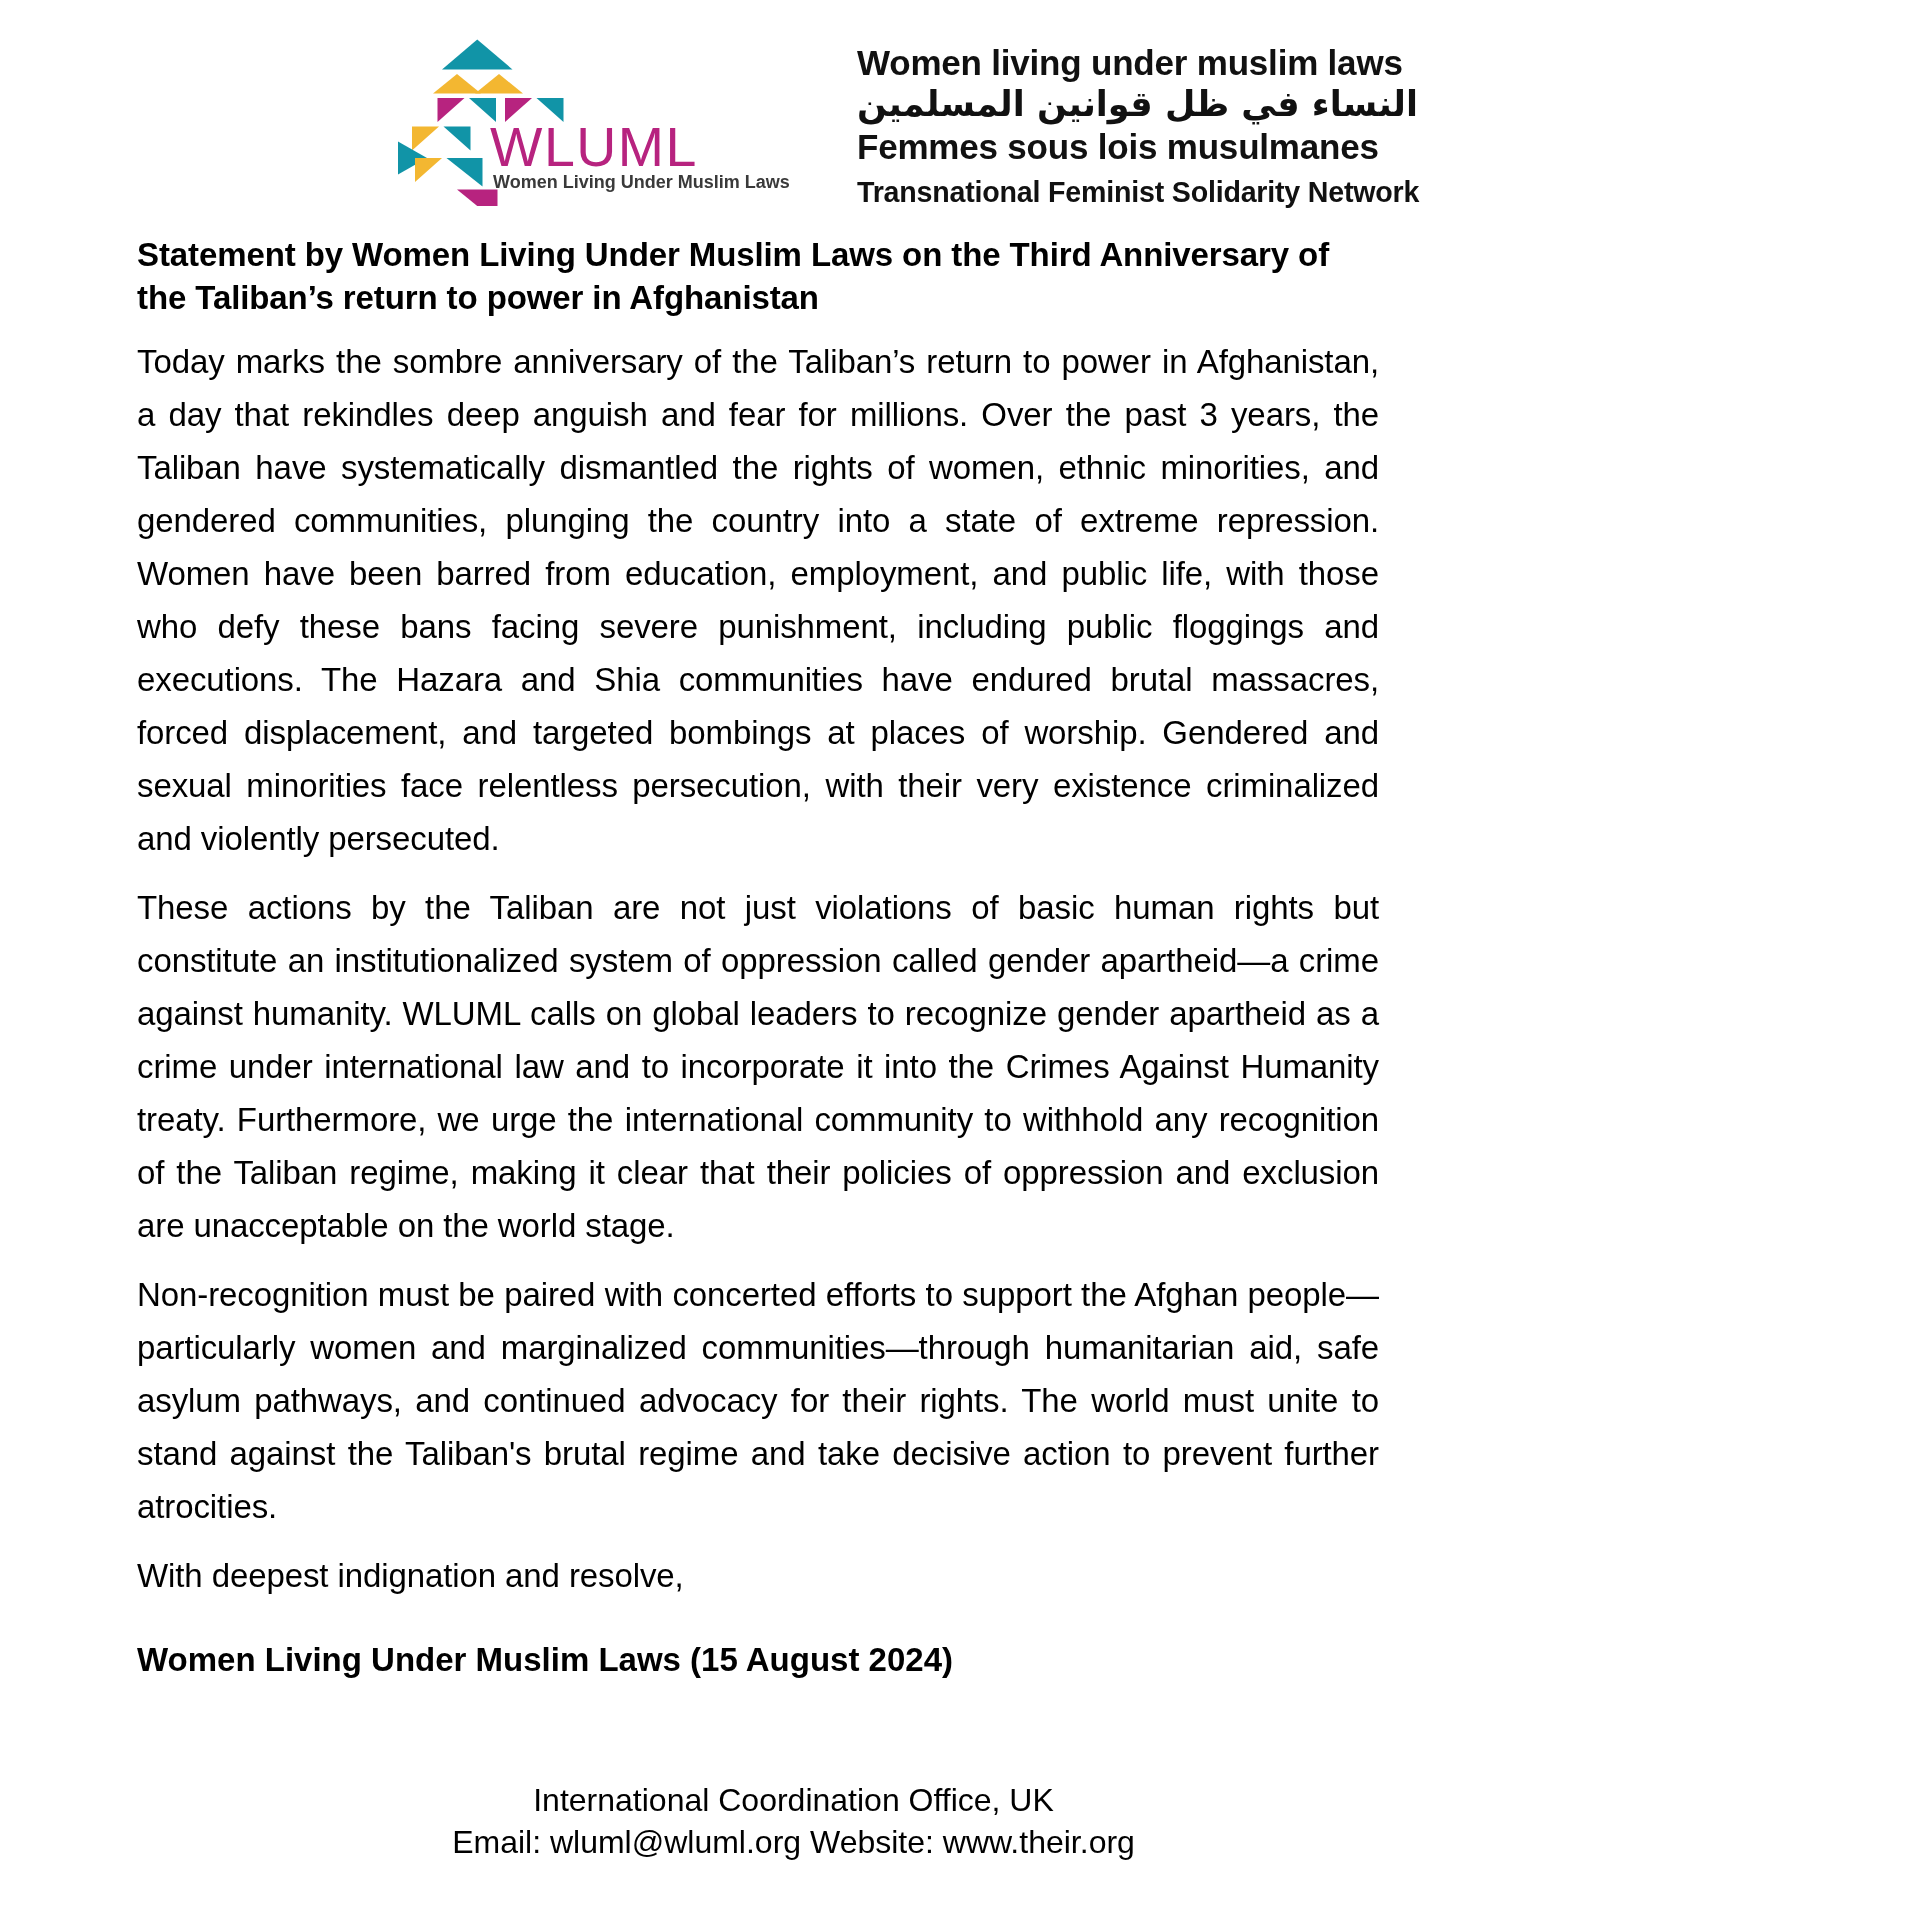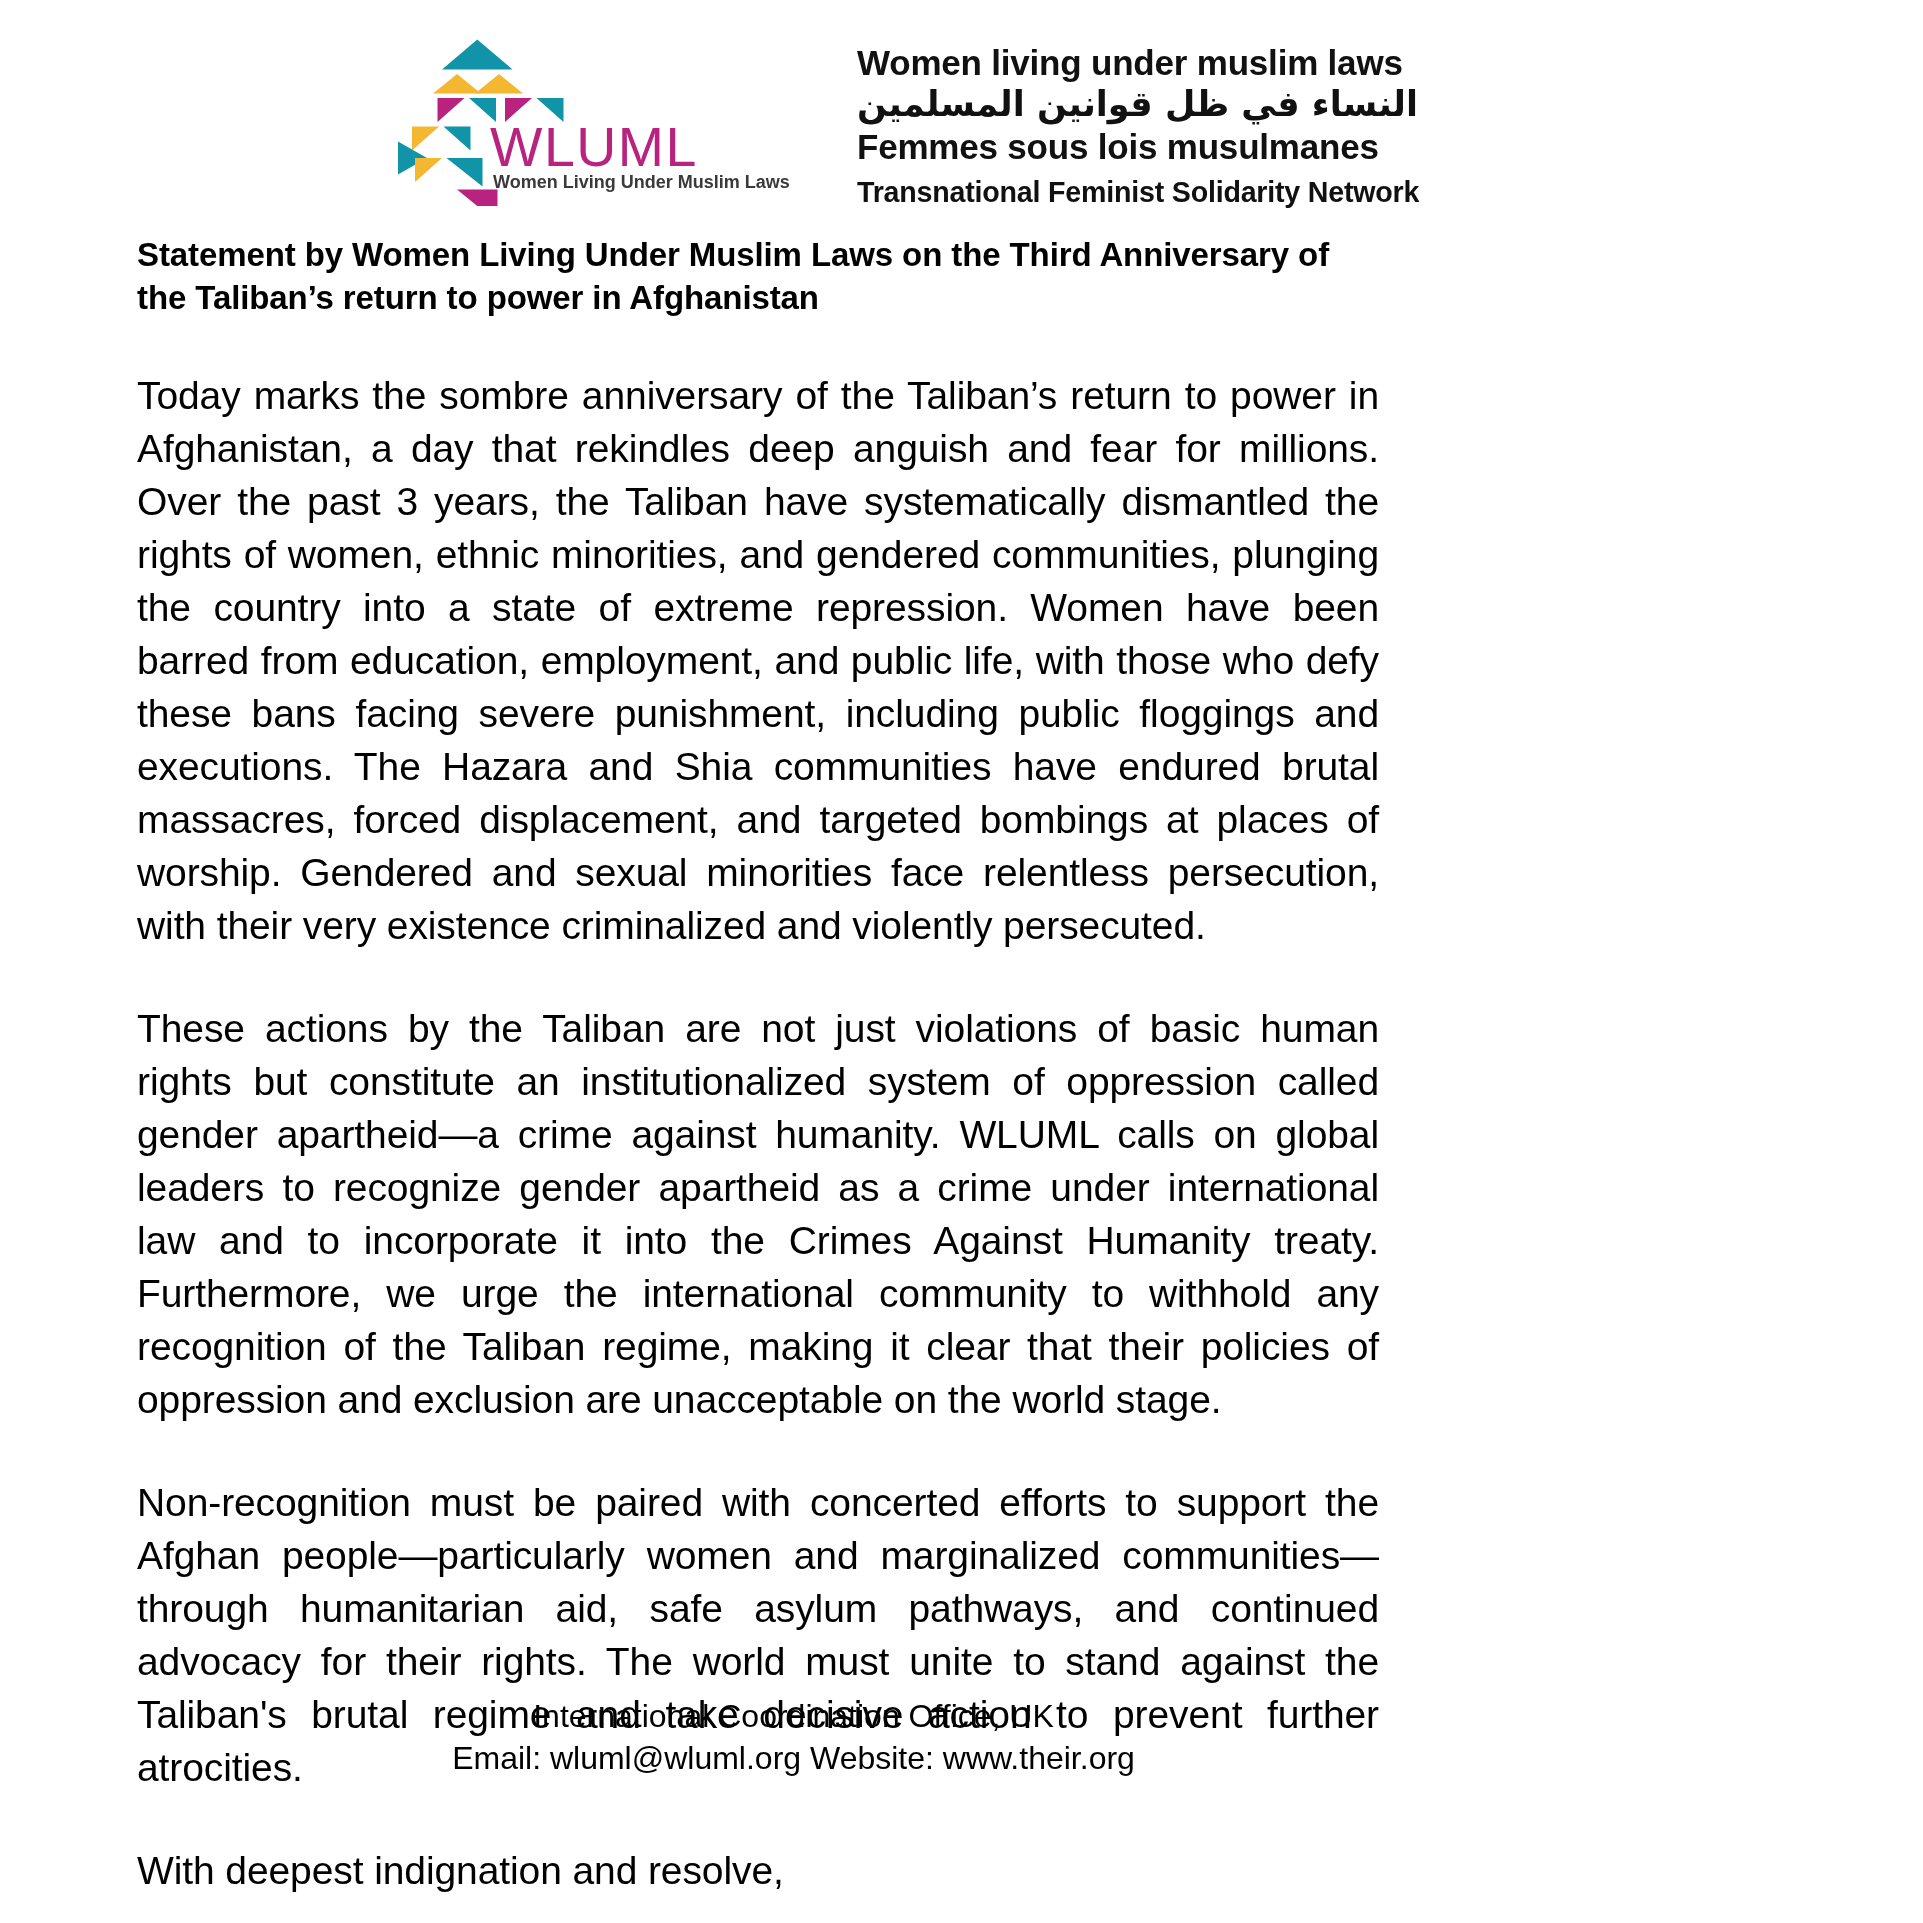--- a/index.html
+++ b/index.html
@@ -72,46 +72,46 @@
     line-height: 43px;
     font-weight: bold;
     margin: 22.5px 0 0 0;
     padding: 0;
     text-align: left;
     letter-spacing: -0.1px;
     max-width: 1623px;
   }
 
   p.body-par {
-    font-size: 39px;
+    font-size: 33px;
     line-height: 53px;
     text-align: justify;
     text-justify: inter-word;
-    margin: 50px 0 0 0;
+    margin: 16px 0 0 0;
     padding: 0;
     font-weight: 400;
     max-width: 1622px;
     letter-spacing: -0.1px;
   }
 
   p.body-par.plain { text-align: left; }
 
   p.signature {
     font-size: 33px;
     line-height: 50px;
     font-weight: bold;
     margin: 33px 0 0 0;
     text-align: left;
   }
 
   
   .footer {
     position: absolute;
     left: 0;
-    top: 1695px;
+    top: 1779px;
     width: 1587px;
     text-align: center;
     font-size: 32px;
     line-height: 42px;
   }
   .footer div { white-space: nowrap; }
 </style>
 </head>
 <body>
 

